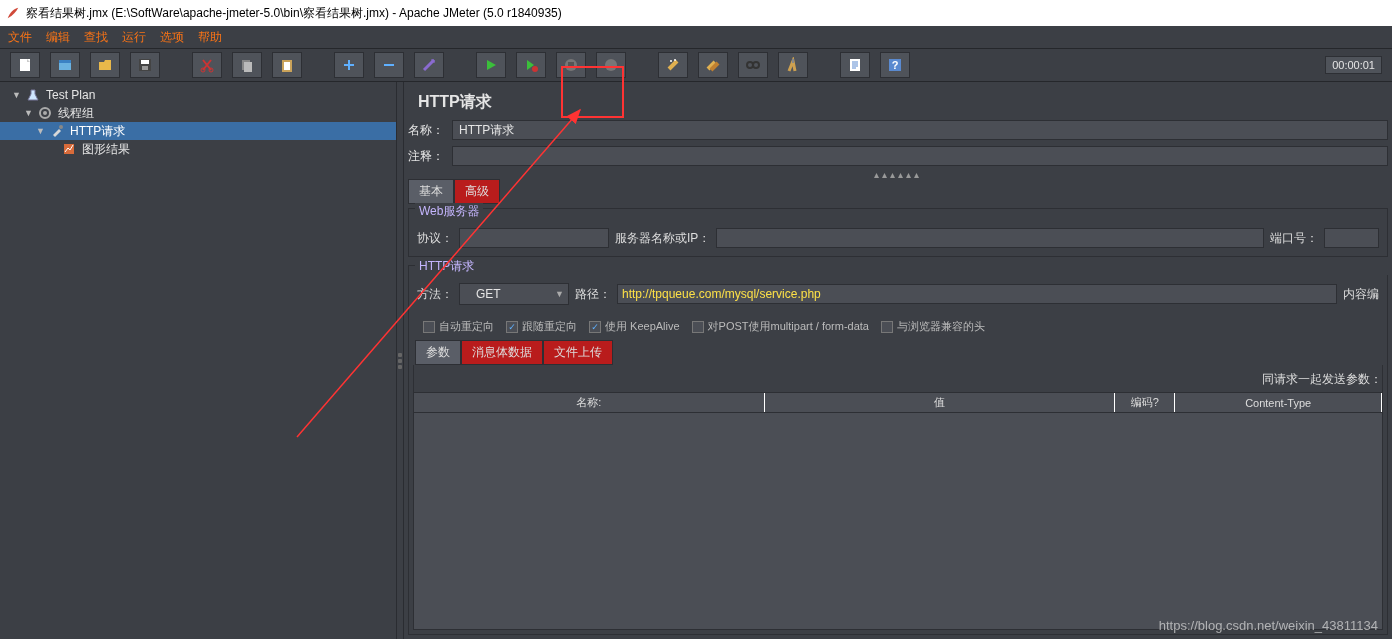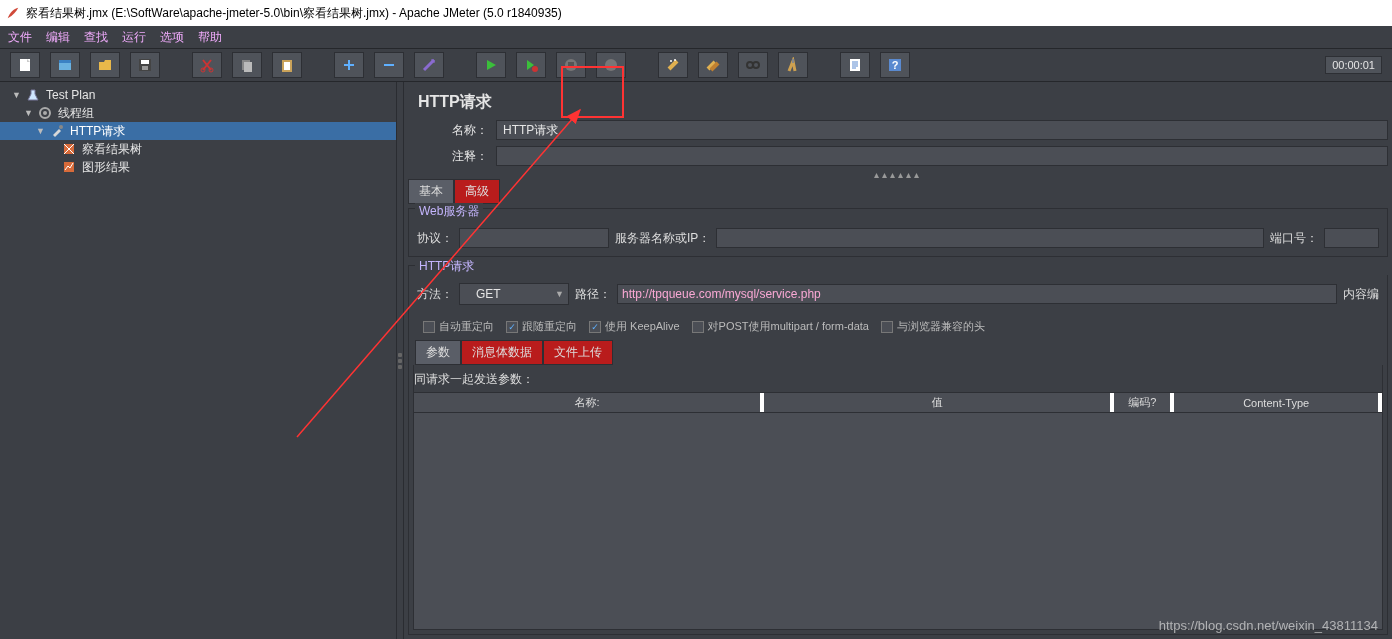--- a/index.html
+++ b/index.html
@@ -1,21 +1,21 @@
 <!DOCTYPE html>
 <html><head>
 <meta charset="utf-8">
 <style>
 * { box-sizing: border-box; margin: 0; padding: 0; font-family: "Microsoft YaHei", sans-serif; }
 body { width: 1392px; height: 639px; background: #2b2e33; overflow: hidden; position: relative; }
 
 .titlebar { height: 26px; background: #ffffff; display: flex; align-items: center; color: #000; font-size: 12px; padding: 0 6px; }
 .titlebar .feather { width: 14px; height: 14px; margin-right: 6px; display: inline-block; }
 
-.menubar { height: 22px; background: #3c3f45; display: flex; align-items: center; padding: 0 8px; color: #f0abfc; font-size: 12px; gap: 14px; }
+.menubar { height: 22px; background: #3c3f45; display: flex; align-items: center; padding: 0 8px; color: #f97316; font-size: 12px; gap: 14px; }
 
 .toolbar { height: 34px; background: #3c3f45; border-top: 1px solid #25272b; border-bottom: 1px solid #25272b; display: flex; align-items: center; padding: 3px 10px; gap: 10px; }
 .tb-group { display: flex; gap: 10px; }
 .tb-btn { width: 30px; height: 26px; background: #4f535a; border: 1px solid #2d2f34; display: flex; align-items: center; justify-content: center; cursor: pointer; position: relative;}
 .tb-sep { width: 12px; }
 .timer { margin-left: auto; background: #4f535a; border: 1px solid #2d2f34; color: #e5e5e5; font-size: 11px; padding: 2px 6px; }
 
 .workspace { display: flex; height: calc(639px - 26px - 22px - 34px); }
 .tree-pane { width: 396px; background: #3c3f45; color: #e5e5e5; font-size: 12px; padding: 4px 0; }
 .tree-row { display: flex; align-items: center; height: 18px; padding-left: 12px; }
@@ -23,41 +23,41 @@
 .tree-toggle { width: 10px; color: #bbb; font-size: 9px; }
 .tree-icon { width: 16px; height: 14px; margin: 0 4px; display:inline-block; }
 .tree-label {  }
 
 .splitter { width: 8px; background: #3c3f45; border-left: 1px solid #2a2c31; border-right: 1px solid #2a2c31; display:flex; flex-direction:column; align-items:center; justify-content:center; }
 .splitter-grip { width:4px; height:4px; background:#666; margin:1px; border-radius:1px;}
 
 .main-pane { flex: 1; background: #3c3f45; display: flex; flex-direction: column; padding: 6px 0 0 0px; overflow:hidden; }
 .main-title { color: #e5e5e5; font-size: 16px; font-weight: bold; padding: 4px 14px; }
 .row-field { display: flex; align-items: center; padding: 3px 4px; color: #e5e5e5; font-size: 12px; gap: 6px; }
-.field-label { min-width: 38px; text-align: left; padding-right:2px;margin-left:44px;}
+.field-label { min-width: 38px; text-align: left; padding-right:2px;}
 .field-input { flex: 1; background: #4b4e55; border: 1px solid #2d2f34; height: 20px; color: #e5e5e5; padding: 0 6px; font-size: 12px; }
 
 .collapse-grip { text-align: center; font-size: 10px; color: #999; letter-spacing: 3px; height: 10px; }
 
 .tabs { display: flex; padding-left: 4px; }
 .tab { background: #b91c1c; border: 1px solid #2d2f34; padding: 3px 10px; color: #ddd; font-size: 12px; cursor:pointer;}
 .tab.active { background: #5a5e67; text-align: center; }
 
 .fieldset { border: 1px solid #2d2f34; margin: 4px 4px; }
 .fs-legend { color: #c4b5fd; font-size: 12px; background: #3c3f45; position: relative; top: -8px; left: 6px; padding: 0 4px; display: inline-block; }
 .fs-body { padding: 0 8px 8px 8px; display: flex; align-items: center; gap: 6px; color: #ddd; font-size: 12px; flex-wrap: nowrap; }
-.small-input { background: #4b4e55; border: 1px solid #2d2f34; height: 20px; color: #f9a8d4; padding: 0 4px; font-size: 12px; }
+.small-input { background: #4b4e55; border: 1px solid #2d2f34; height: 20px; color: #fde047; padding: 0 4px; font-size: 12px; }
 
 .checkbox-row { display: flex; align-items: center; gap: 12px; padding: 6px 14px; color: #bbb; font-size: 11px; }
 .cb { width: 12px; height: 12px; border: 1px solid #777; background: #4b4e55; display: inline-flex; align-items: center; justify-content: center; font-size: 9px; color: #5fb0ff; }
 
 .params-tabs { display: flex; padding-left: 6px; }
-.params-header { text-align: left; color: #ddd; font-size: 12px; padding: 6px 0 4px 0; border: 1px solid #2d2f34; border-top:none; margin: 0 4px;}
+.params-header { text-align: right; color: #ddd; font-size: 12px; padding: 6px 0 4px 0; border: 1px solid #2d2f34; border-top:none; margin: 0 4px;}
 .params-table-header { display: flex; background: #4b4e55; margin: 0 4px; height: 20px; color: #ddd; font-size: 11px; border: 1px solid #2d2f34; border-top:none;}
-.pth-cell { border-right: 4px solid #ffffff; display: flex; align-items: center; justify-content: center; }
+.pth-cell { border-right: 1px solid #ffffff; display: flex; align-items: center; justify-content: center; }
 .params-body { flex: 1; margin: 0 4px 4px 4px; background: #4b4e55; border: 1px solid #2d2f34; border-top:none; }
 
 .select { background: #4b4e55; border: 1px solid #2d2f34; height: 22px; color: #e5e5e5; padding: 0 18px 0 16px; font-size: 12px; display:inline-flex; align-items:center; position:relative; min-width:110px;}
 .select::after { content:"▼"; position:absolute; right:4px; font-size:9px; color:#aaa;}
 
 .watermark { position: absolute; right: 14px; bottom: 6px; color: #ddd; font-size: 13px; opacity: 0.7; }
 
 .red-box { position:absolute; border:2px solid #ff3333; pointer-events:none; }
 .red-box-main { left:561px; top:66px; width:63px; height:52px; }
 
@@ -243,27 +243,20 @@
           </svg></span>
       <span class="tree-label">线程组</span>
     </div>
     <div class="tree-row selected" style="padding-left:36px">
       <span class="tree-toggle">▼</span>
       <span class="tree-icon"><svg width="14" height="14">
             <path d="M3 11l6-6 2 2-6 6z" fill="#d8d8d8"></path>
             <circle cx="11" cy="3" r="2" fill="#888"></circle>
           </svg></span>
       <span class="tree-label">HTTP请求</span>
-    </div>
-    <div class="tree-row" style="padding-left:58px">
-      <span class="tree-icon"><svg width="14" height="14">
-            <rect x="2" y="2" width="10" height="10" fill="#d86b3a"></rect>
-            <path d="M2 2l10 10M12 2L2 12" stroke="#fff"></path>
-          </svg></span>
-      <span class="tree-label">察看结果树</span>
     </div>
     <div class="tree-row" style="padding-left:58px">
       <span class="tree-icon"><svg width="14" height="14">
             <rect x="2" y="2" width="10" height="10" fill="#d86b3a"></rect>
             <path d="M3 10l3-4 2 2 3-5" stroke="#fff" fill="none"></path>
           </svg></span>
       <span class="tree-label">图形结果</span>
     </div>
   </div>
 

